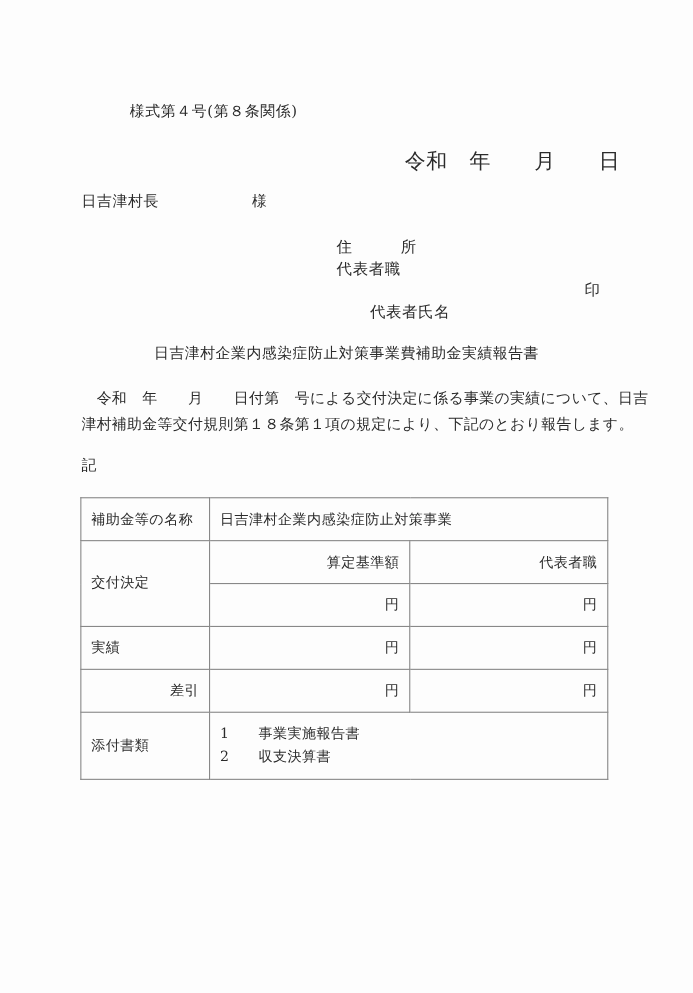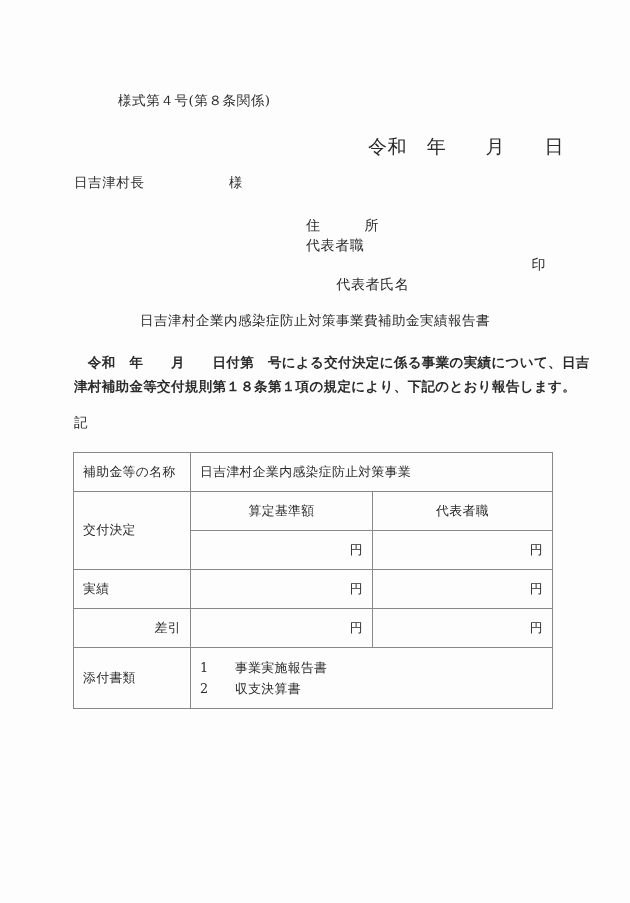--- a/index.html
+++ b/index.html
@@ -87,21 +87,20 @@
 
   
   .body-text {
     position: absolute;
     left: 74px;
     top: 350px;
     width: 482px;
     font-size: 13.5px;
     line-height: 24px;
     letter-spacing: 0.35px;
-    font-weight: bold;
   }
   .body-text .ln {
     white-space: pre;
   }
 
   
   .ki-mark {
     position: absolute;
     left: 74px;
     top: 414px;
@@ -132,21 +131,21 @@
   .col-a { width: 182px; }
   .col-b { width: 180px; }
 
   .r-name td { height: 38px; }
   .r-head td { height: 38px; }
   .r-amt td  { height: 38px; }
   .r-jisseki td { height: 38px; }
   .r-sabiki td { height: 38px; text-align: right; }
   .r-attach td { height: 60px; }
 
-  .cell-center { text-align: center; margin-left: 47px; }
+  .cell-center { text-align: right; margin-left: 47px; }
   .cell-right  { text-align: right; padding-right: 24px; }
   .cell-label  { text-align: left; }
   .attach-list {
     line-height: 21px;
     padding: 2px 0;
   }
   .attach-list div { white-space: pre; }
 </style>
 </head>
 <body>

